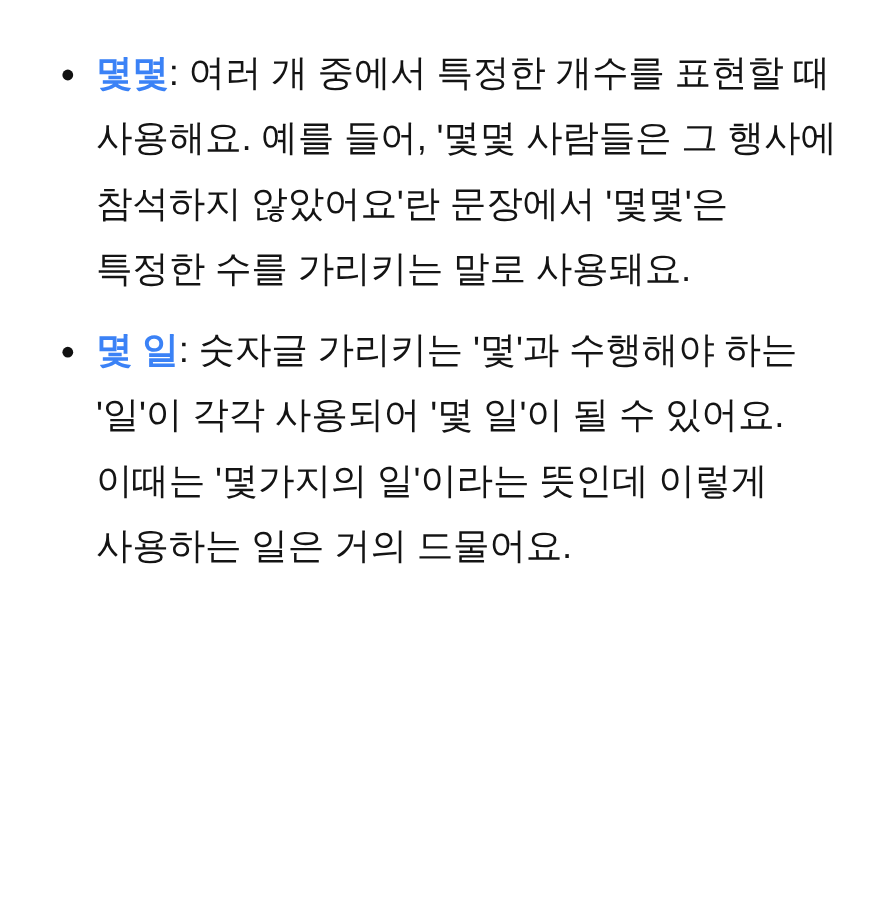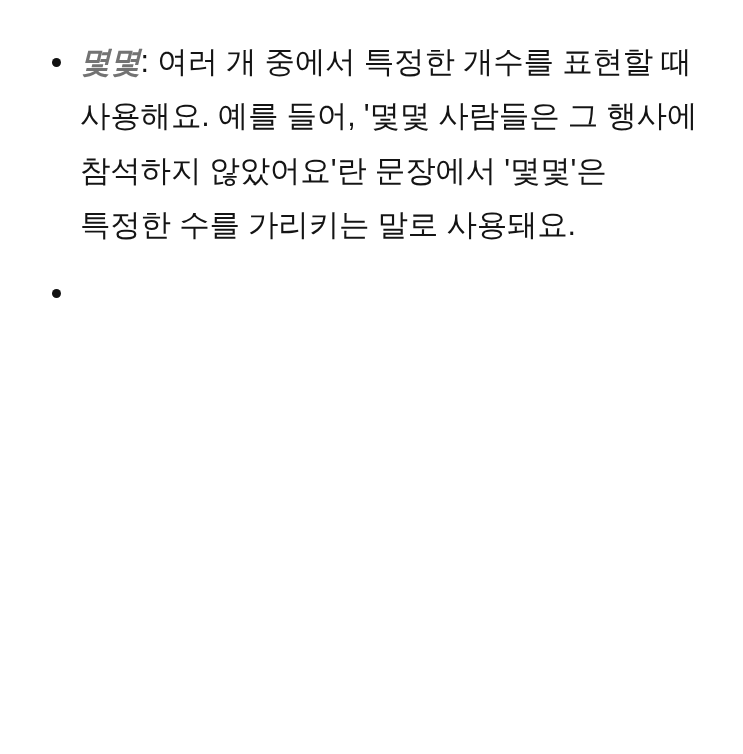--- a/index.html
+++ b/index.html
@@ -46,33 +46,33 @@
   .entry-text {
     font-size: 30.5px;
     line-height: 1.78;
     letter-spacing: -0.2px;
     word-break: keep-all;
     white-space: normal;
     color: #141414;
   }
   .term {
     font-weight: bold;
-    color: #737373;
-    font-style: italic;
+    color: #3b82f6;
   }
 </style>
 </head>
 <body>
 
 <div class="page">
   <ul class="definition-list">
 
     <li class="definition-item">
       <span class="bullet"></span>
       <span class="entry-text"><span class="term">몇몇</span><span>: </span><span>여러 개 중에서 특정한 개수를 표현할 때 사용해요. 예를 들어, '몇몇 사람들은 그 행사에 참석하지 않았어요'란 문장에서 '몇몇'은 특정한 수를 가리키는 말로 사용돼요.</span></span>
     </li>
 
     <li class="definition-item">
       <span class="bullet"></span>
+      <span class="entry-text"><span class="term">몇 일</span><span>: </span><span>숫자글 가리키는 '몇'과 수행해야 하는 '일'이 각각 사용되어 '몇 일'이 될 수 있어요. 이때는 '몇가지의 일'이라는 뜻인데 이렇게 사용하는 일은 거의 드물어요.</span></span>
     </li>
 
   </ul>
 </div>
 
 </body></html>

